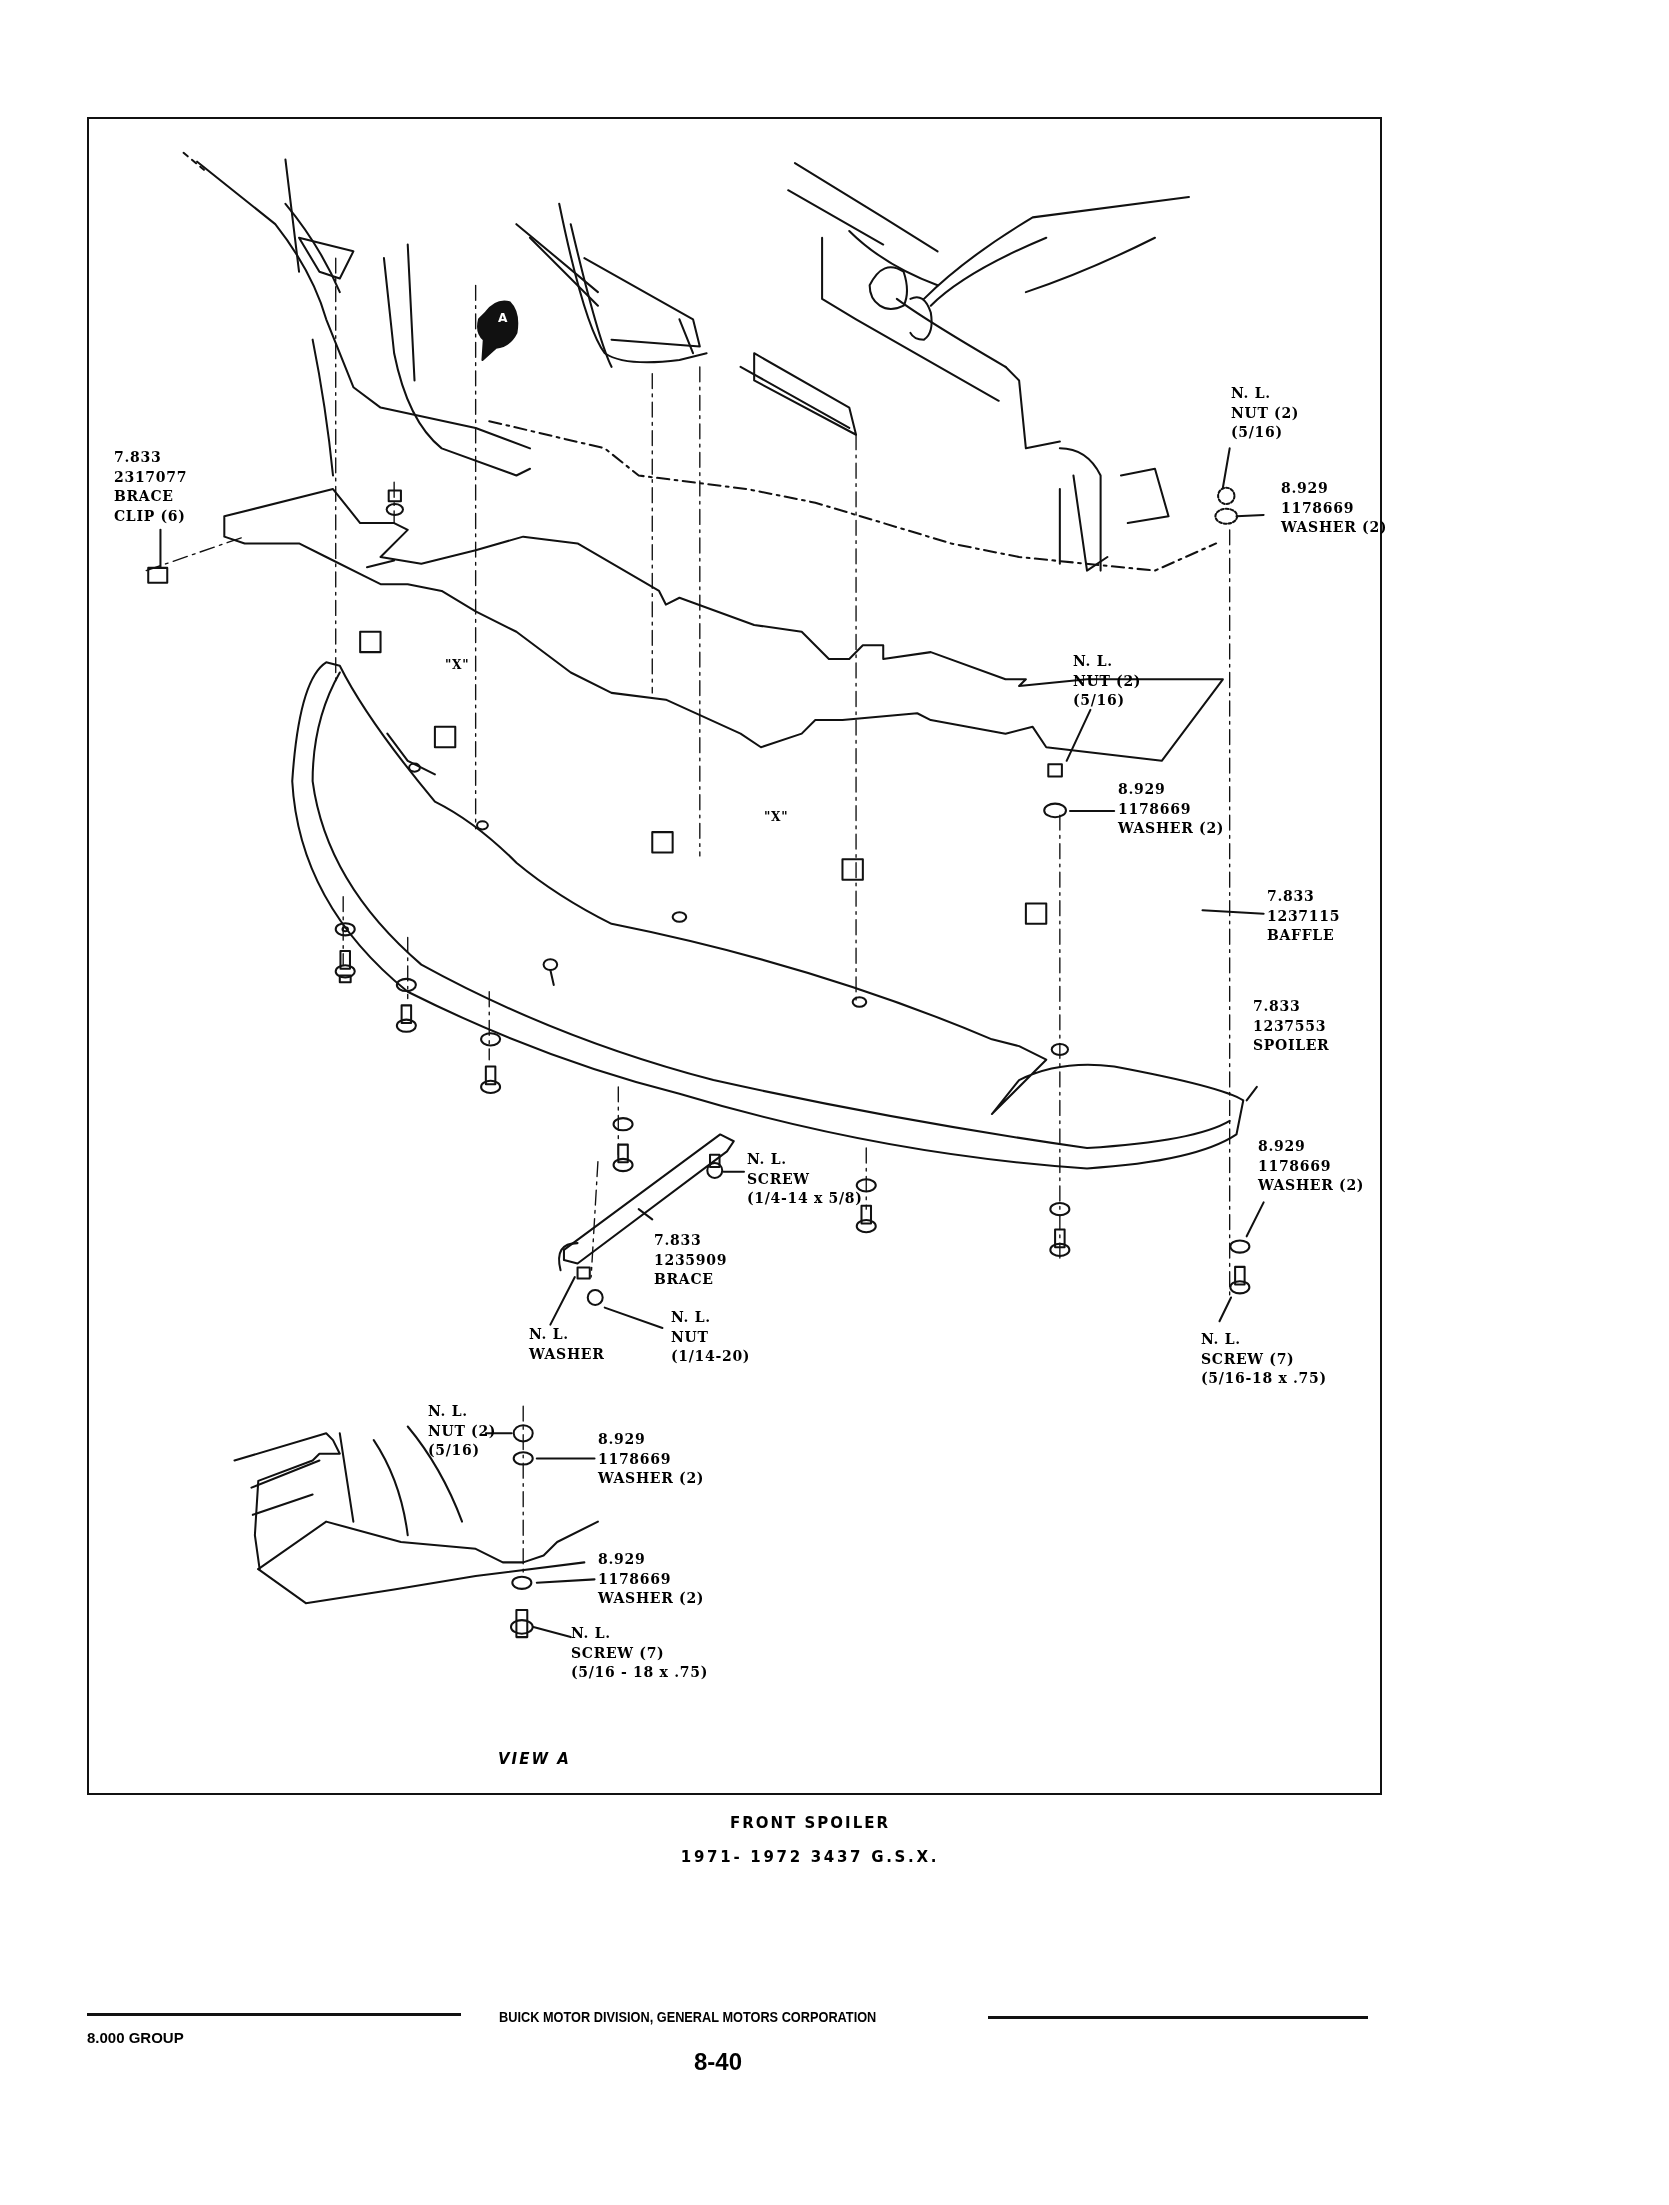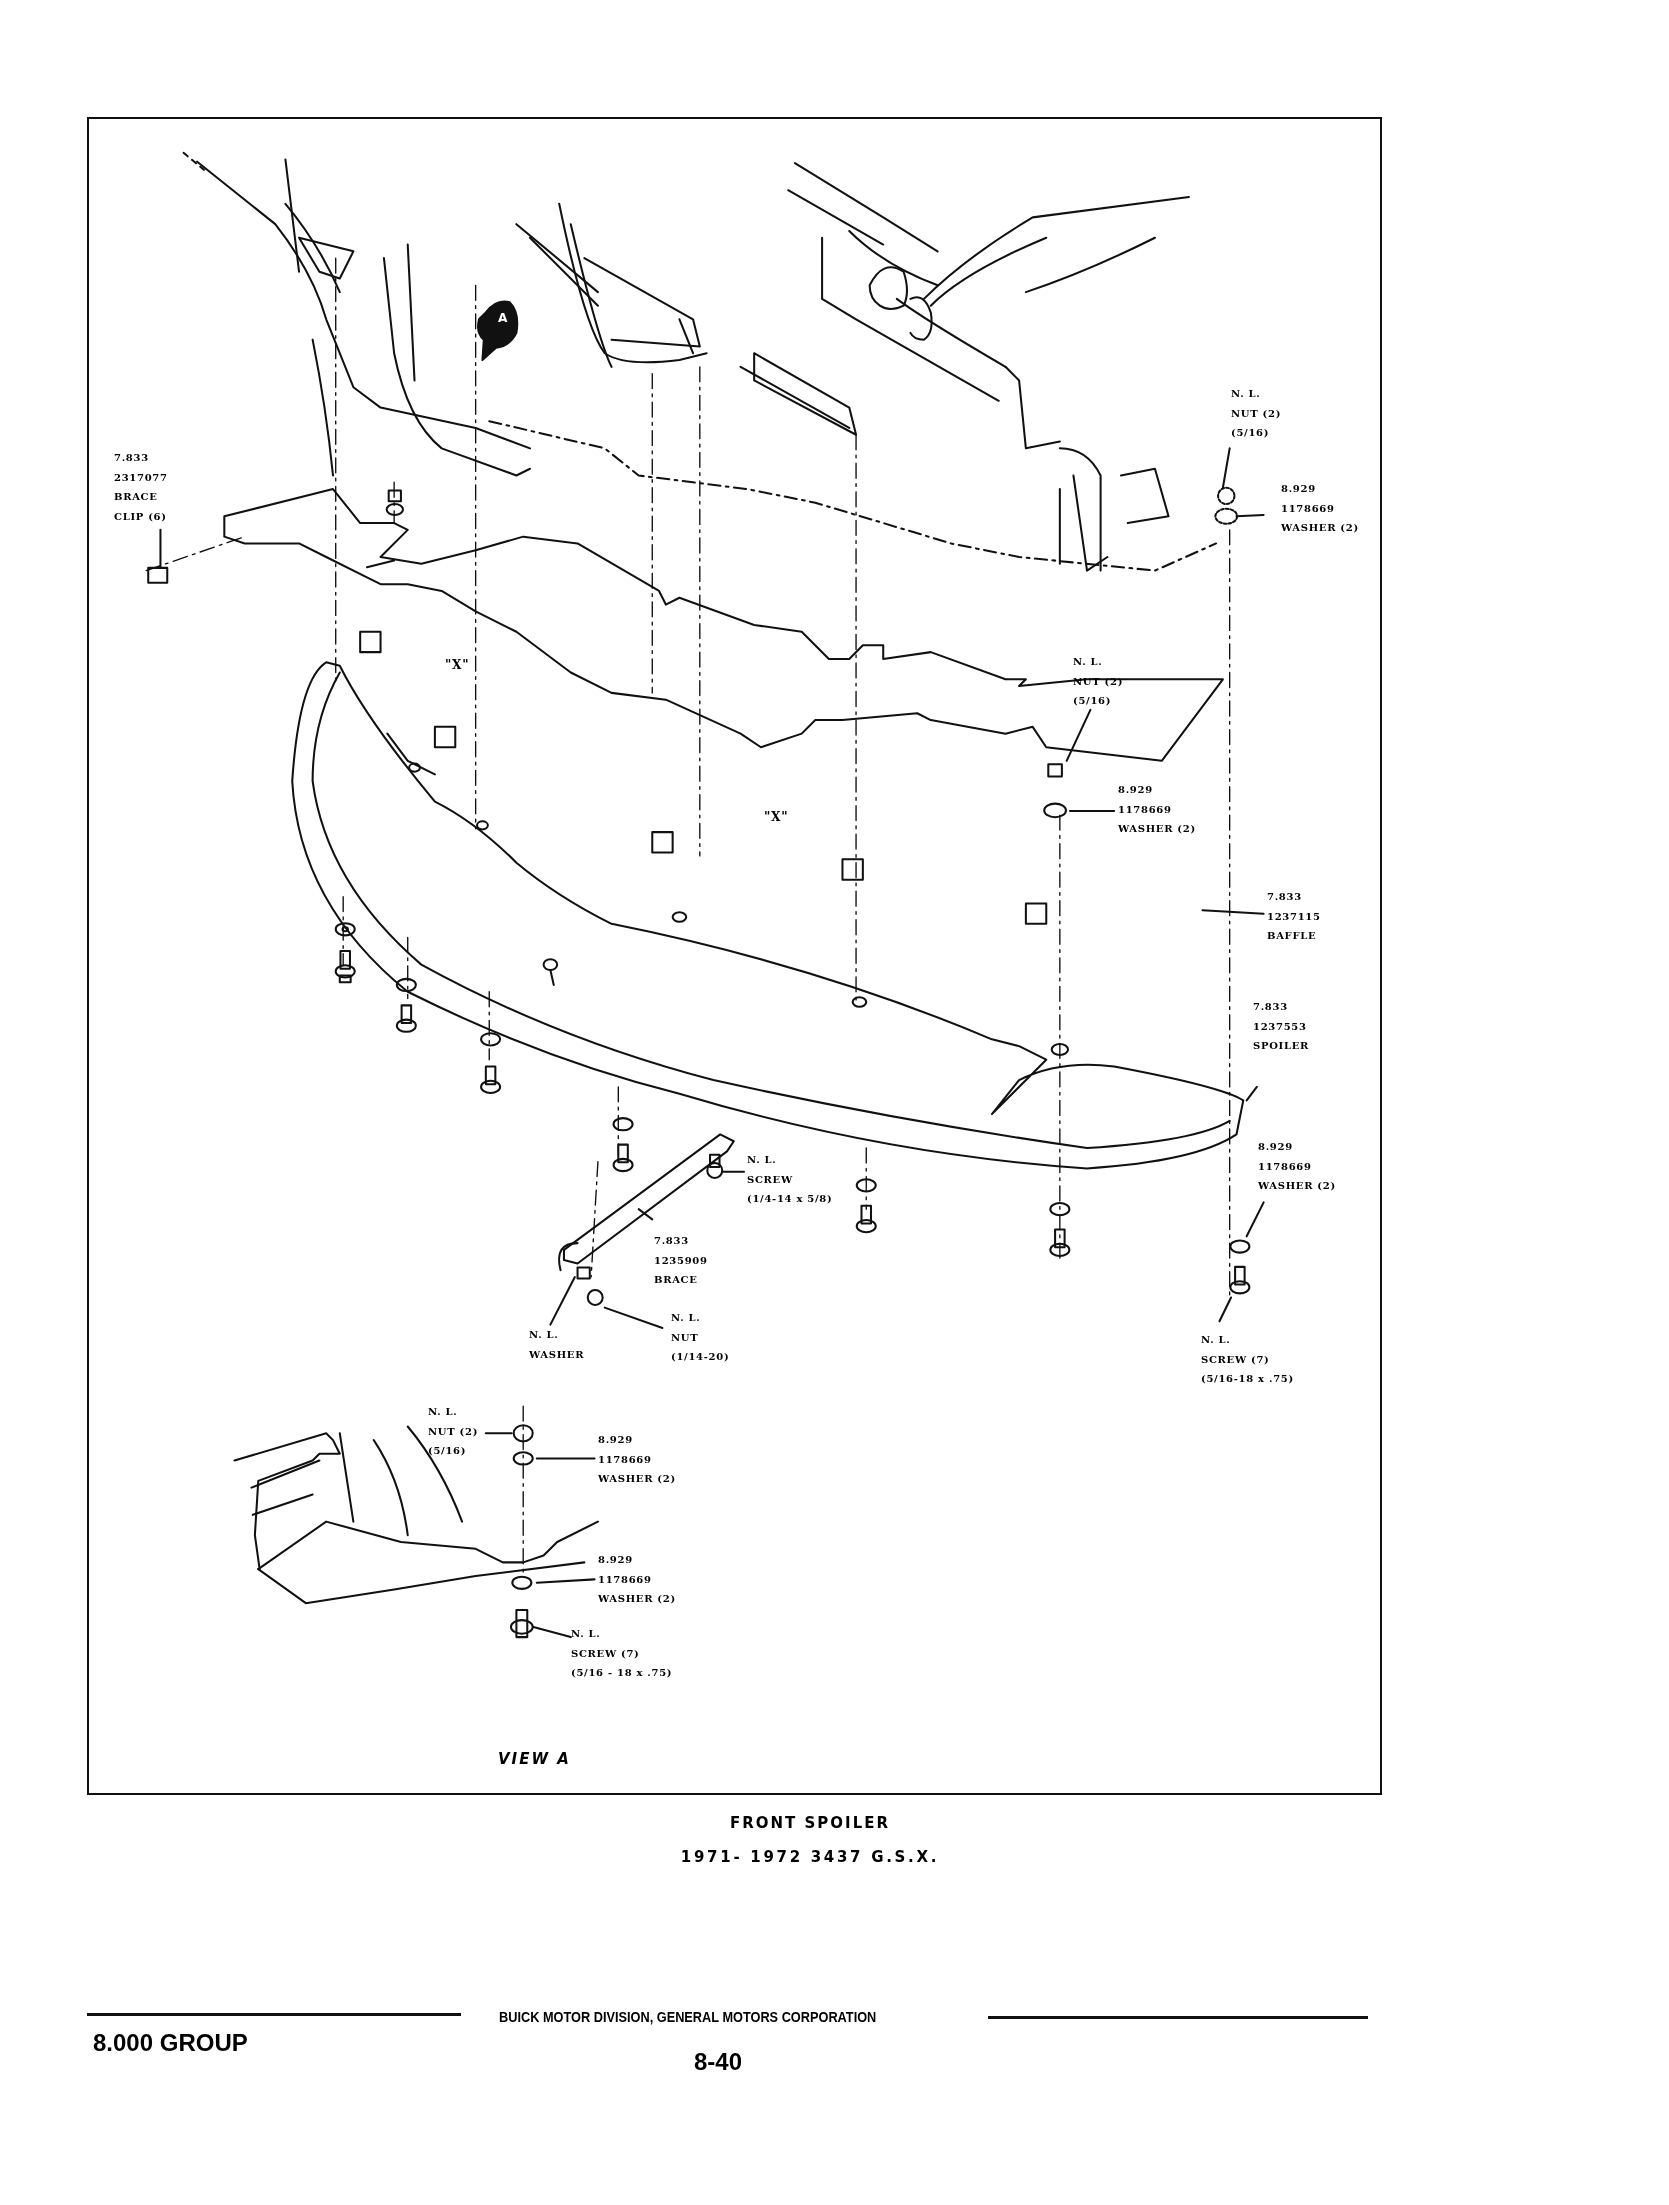--- a/index.html
+++ b/index.html
@@ -1,19 +1,19 @@
 <!DOCTYPE html>
 <html style="font-size:11px"><head>
   <meta charset="utf-8">
   <style>
     html, body { margin: 0; padding: 0; background: #ffffff; }
     body { width: 1670px; height: 2205px; position: relative; overflow: hidden; font-family: "DejaVu Serif", serif; color: #000; }
     .frame { position: absolute; left: 87px; top: 117px; width: 1295px; height: 1678px; border: 2.7px solid #111; box-sizing: border-box; }
     svg.art { position: absolute; left: 0; top: 0; width: 1670px; height: 2205px; }
-    .callout { position: absolute; font-family: "DejaVu Serif", serif; font-weight: bold; font-size: 10px; line-height: 19.7px; letter-spacing: 0.7px; white-space: nowrap; }
+    .callout { position: absolute; font-family: "DejaVu Serif", serif; font-weight: bold; font-size: 14px; line-height: 19.7px; letter-spacing: 0.7px; white-space: nowrap; }
     .callout div { display: block; }
     .sans { font-family: "DejaVu Sans", sans-serif; font-weight: bold; letter-spacing: 2px; }
     .caption { position: absolute; font-size: 15px; left: 0; width: 1620px; text-align: center; }
     .footer-text { position: absolute; font-family: "Liberation Sans", sans-serif; font-weight: bold; }
     .rule { position: absolute; height: 3.4px; background: #111; }
   </style>
 </head>
 <body>
 
 <div class="frame"></div>
@@ -346,16 +346,16 @@
 
 <div class="callout sans" style="left:498px; top:309px; font-size:12.2px; color:#fff;">A</div>
 
 <div class="callout sans" style="left:498px; top:1750px; font-size:15px;font-style:italic;">VIEW A</div>
 
 <div class="caption sans" style="top:1814px;">FRONT SPOILER</div>
 <div class="caption sans" style="top:1848px; letter-spacing:2.7px;">1971- 1972 3437 G.S.X.</div>
 
 <div class="rule" style="left:87px; top:2013px; width:374px;"></div>
 <div class="rule" style="left:988px; top:2016px; width:380px; height:2.7px;"></div>
-<div class="footer-text" style="left:93px; top:2029px; font-size:24px;">8.000 GROUP</div>
+<div class="footer-text" style="left:87px; top:2029px; font-size:15px;">8.000 GROUP</div>
 <div class="footer-text" style="left:499px; top:2008px; font-size:15px; transform:scaleX(0.85); transform-origin:left;">BUICK MOTOR DIVISION, GENERAL MOTORS CORPORATION</div>
 <div class="footer-text" style="left:694px; top:2048px; font-size:24px;">8-40</div>
 
 
 </body></html>

